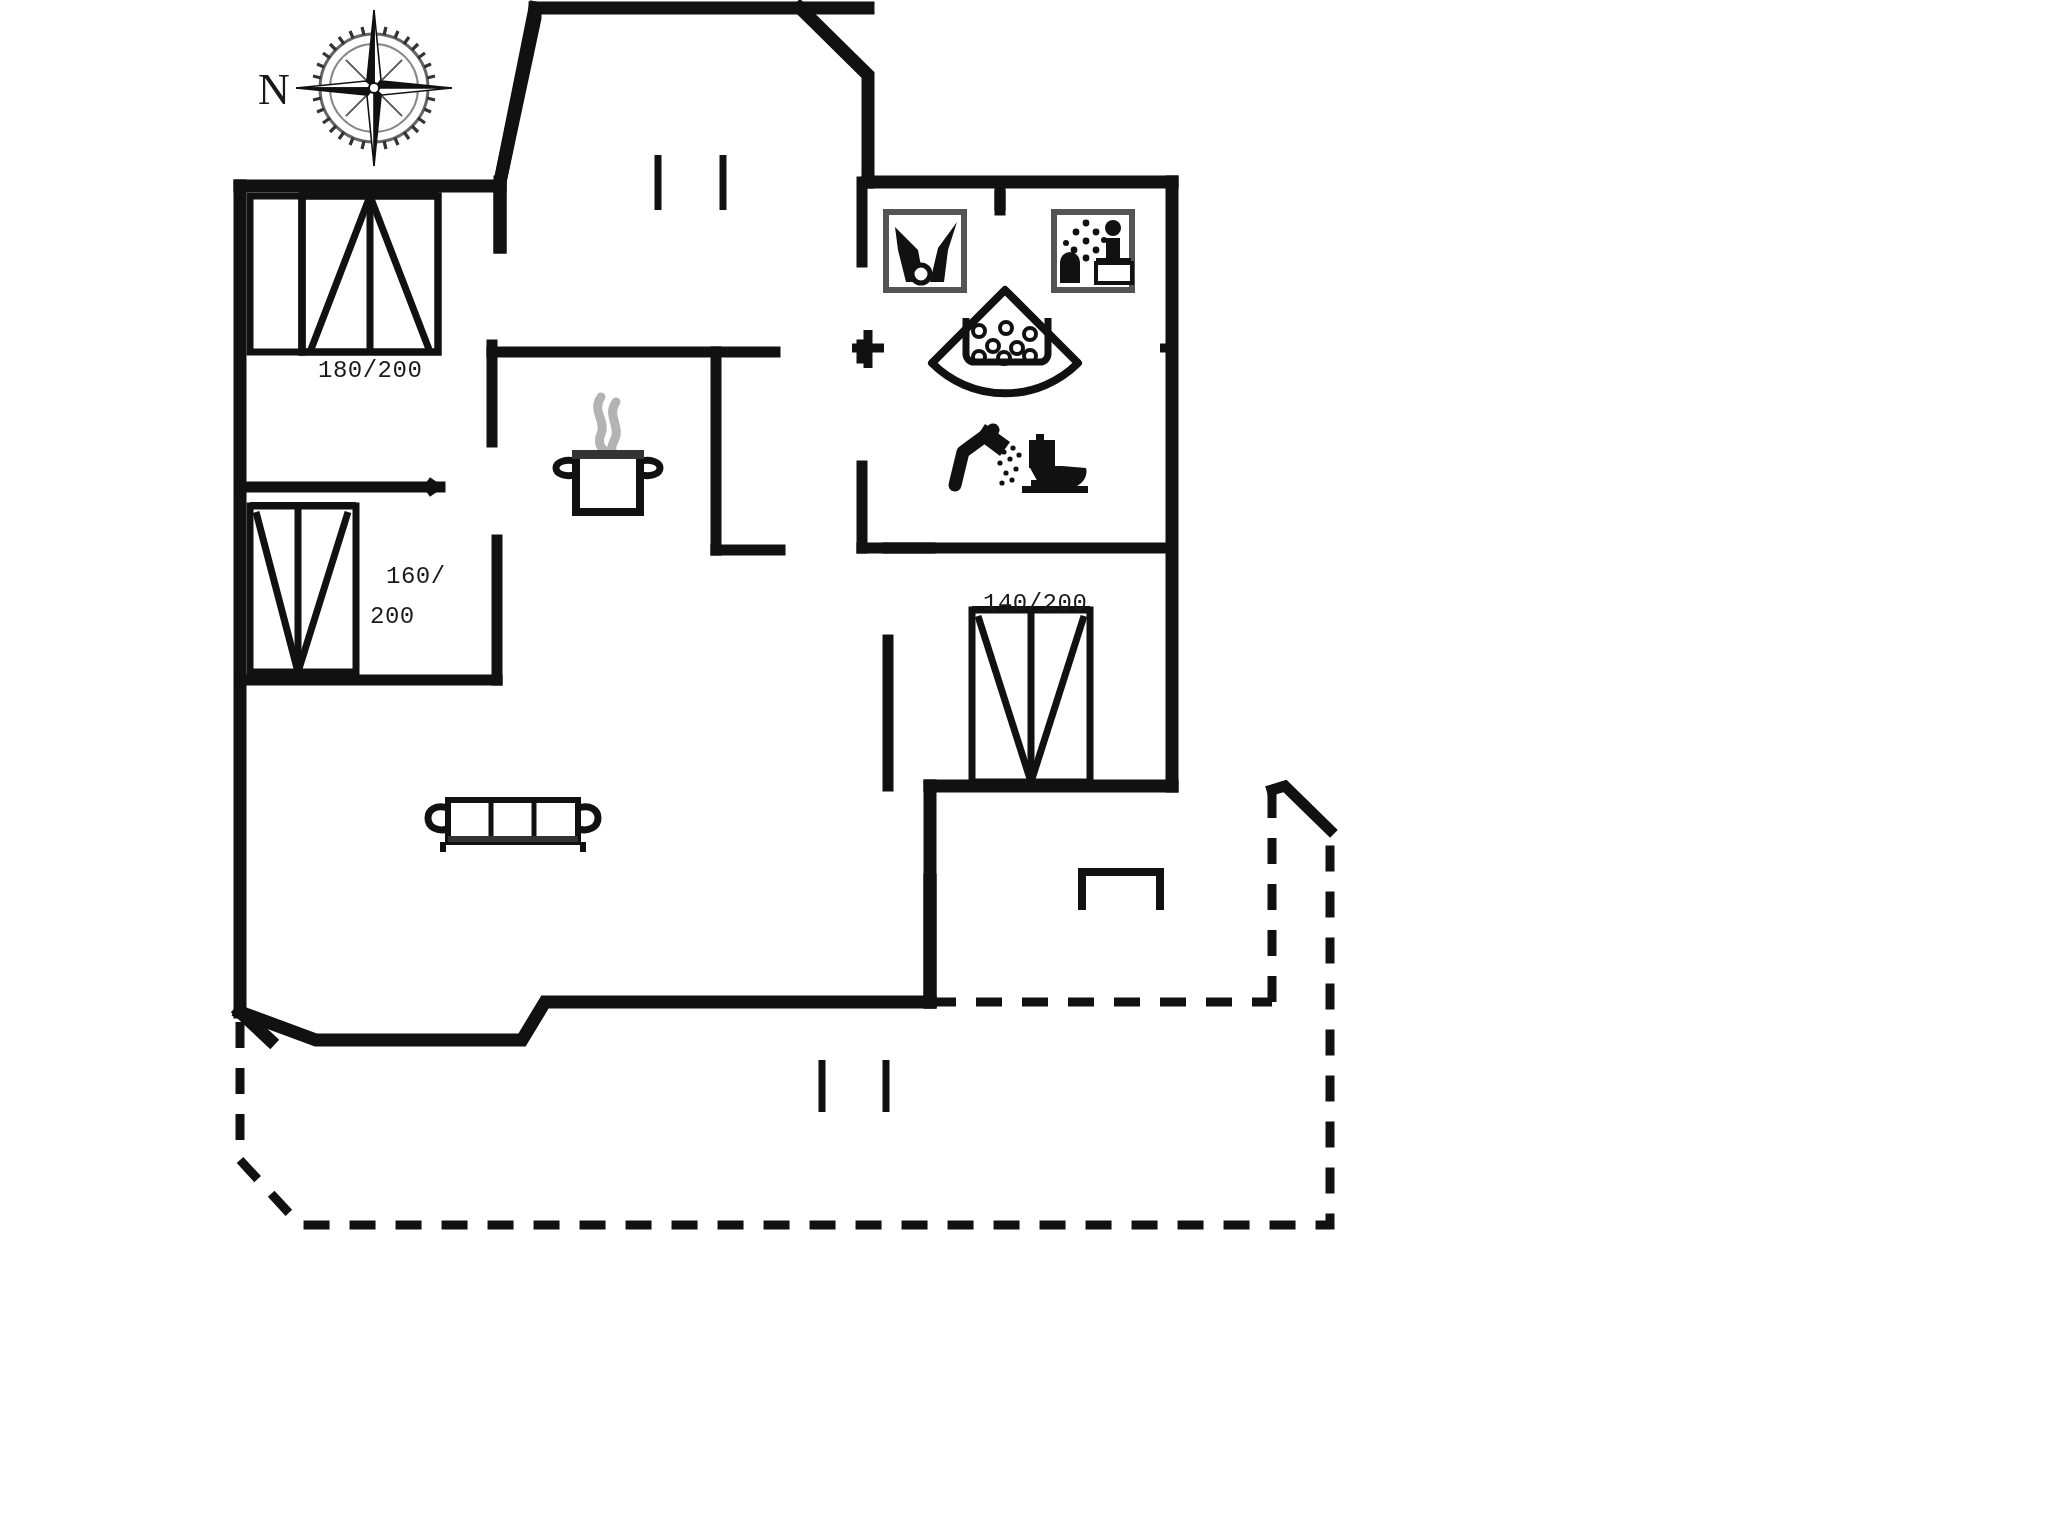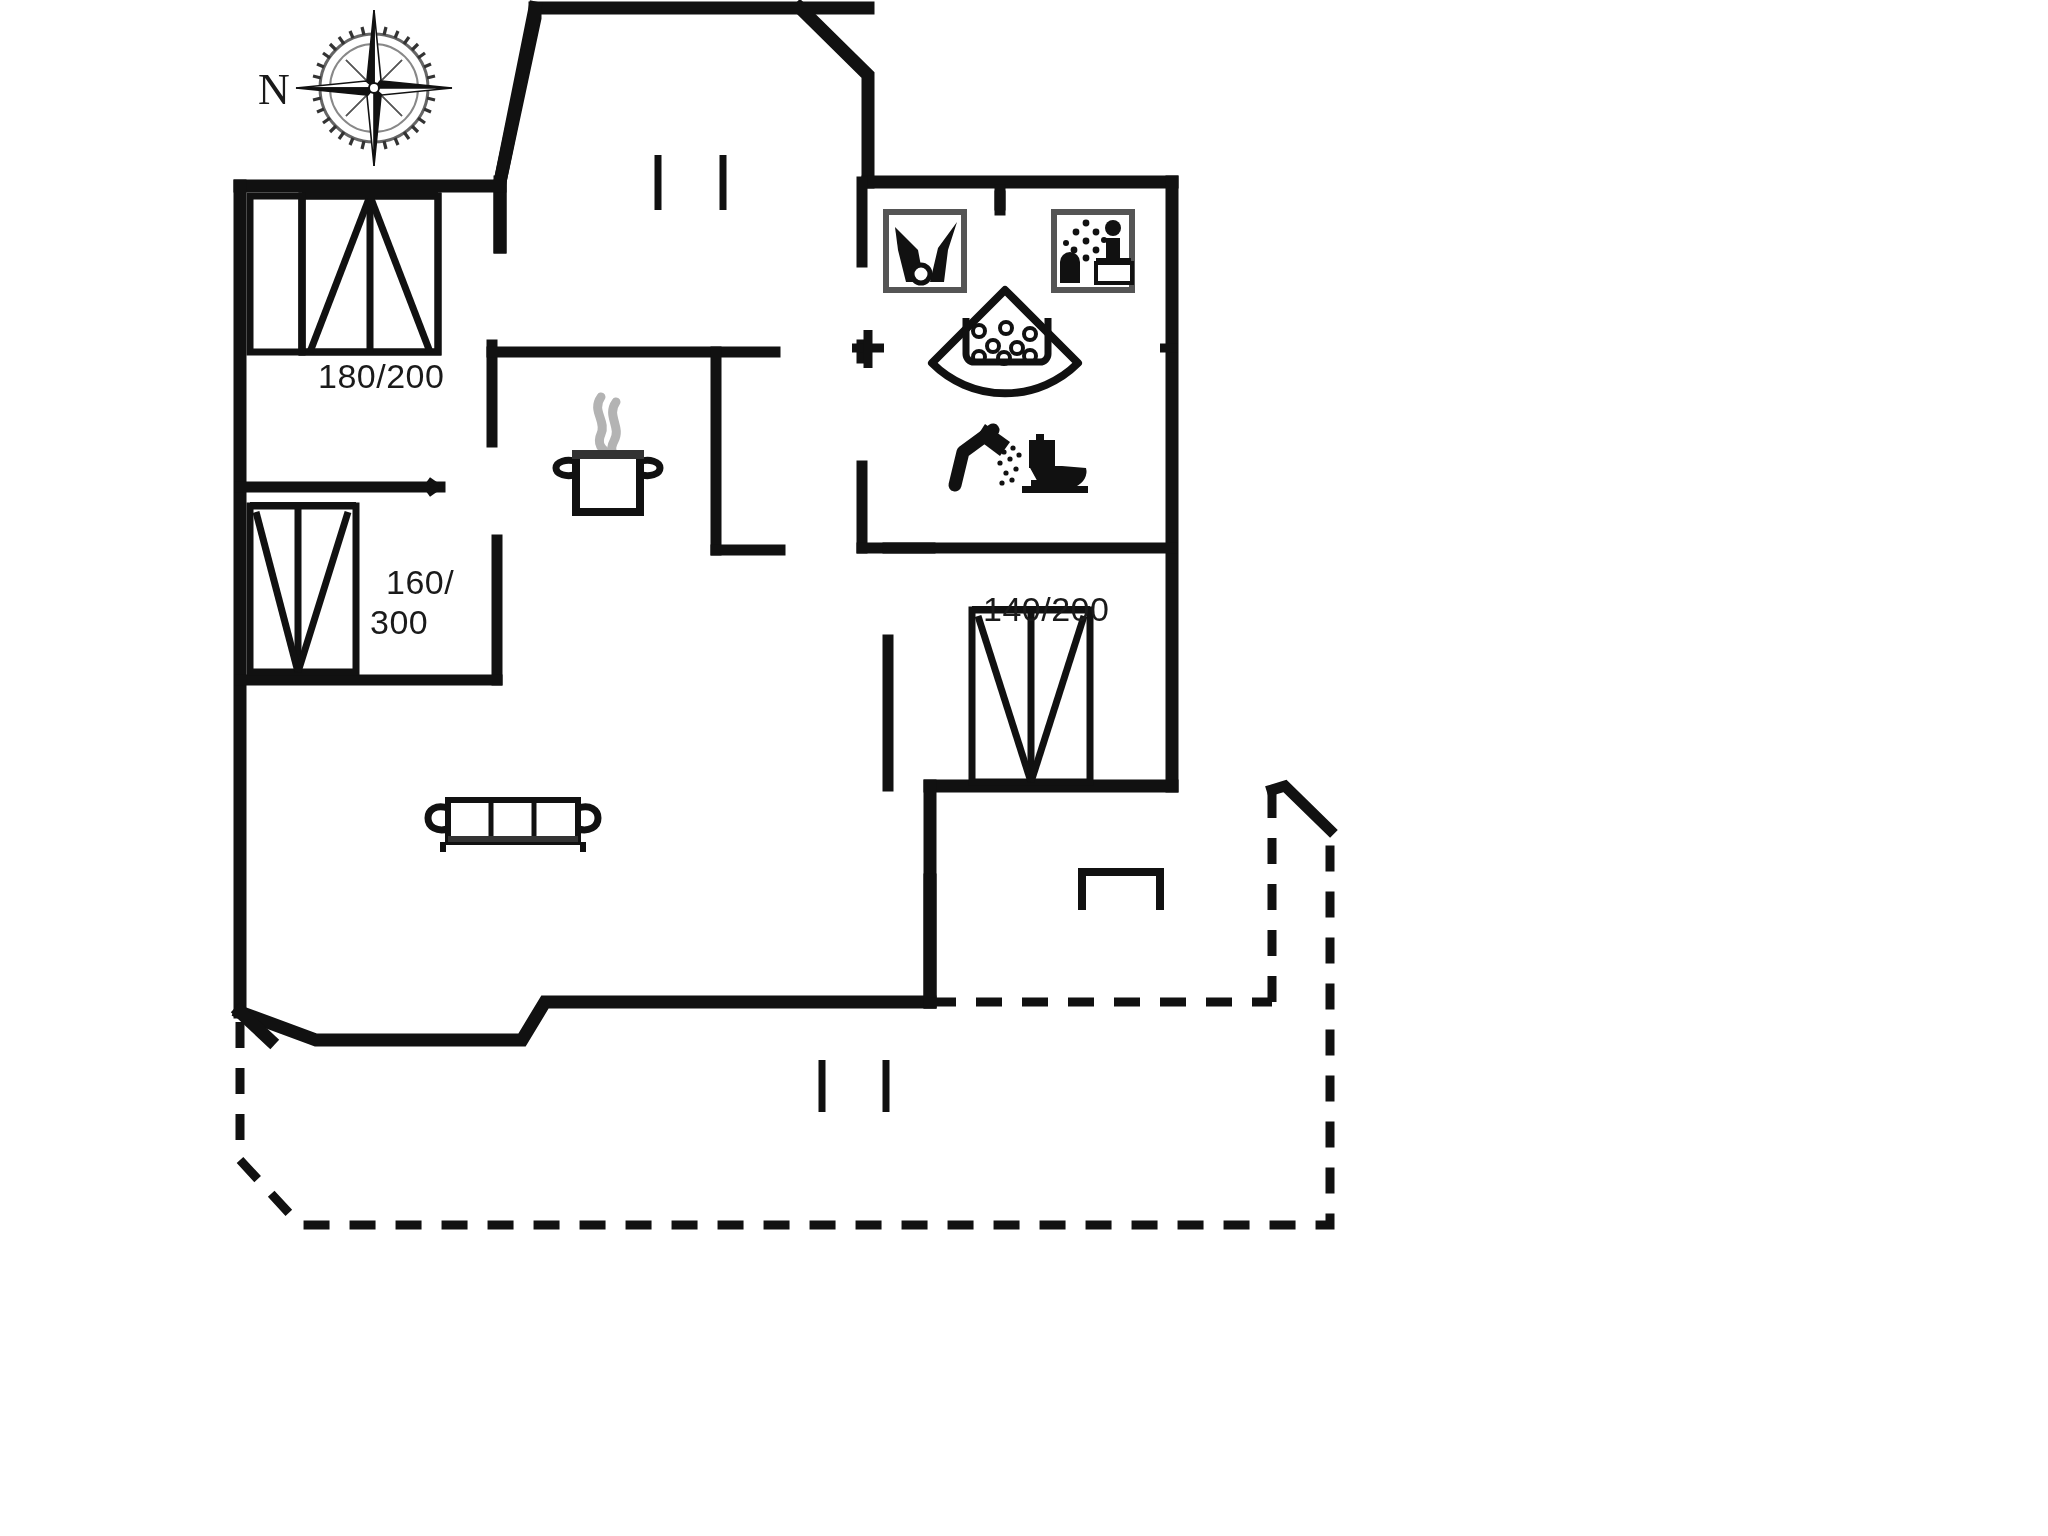--- a/index.html
+++ b/index.html
@@ -1,19 +1,19 @@
 <!DOCTYPE html>
 <html><head>
 <meta charset="utf-8">
 <style>
   html,body{margin:0;padding:0;background:#ffffff;}
   body{width:2048px;height:1536px;overflow:hidden;font-family:"Liberation Sans",sans-serif;}
   #stage{position:relative;width:2048px;height:1536px;background:#fff;}
   #plan{position:absolute;left:0;top:0;width:2048px;height:1536px;}
-  .lbl{position:absolute;font-family:Liberation Sans, sans-serif;font-size:34px;color:#1a1a1a;letter-spacing:0.5px;white-space:pre;}
+  .lbl{position:absolute;font-family:Liberation Mono, monospace;font-size:24px;color:#1a1a1a;letter-spacing:0.5px;white-space:pre;}
   .lbl-bed180{left:318px;top:357px;}
   .lbl-bed160a{left:370px;top:563px;margin-left:16px;}
   .lbl-bed160b{left:370px;top:603px;}
   .lbl-bed140{left:983px;top:590px;}
   .lbl-north{left:258px;top:64px;font-family:"Liberation Serif",serif;font-size:44px;}
 </style>
 </head>
 <body>
 
 <div id="stage">
@@ -306,17 +306,17 @@
     </g>
 
   </svg>
 
   <div class="lbl lbl-north">N</div>
 
   <div class="lbl lbl-bed180">180/200</div>
 
   <div class="lbl lbl-bed160a">160/</div>
 
-  <div class="lbl lbl-bed160b">300</div>
+  <div class="lbl lbl-bed160b">200</div>
 
   <div class="lbl lbl-bed140">140/200</div>
 
 </div>
 
 </body></html>

